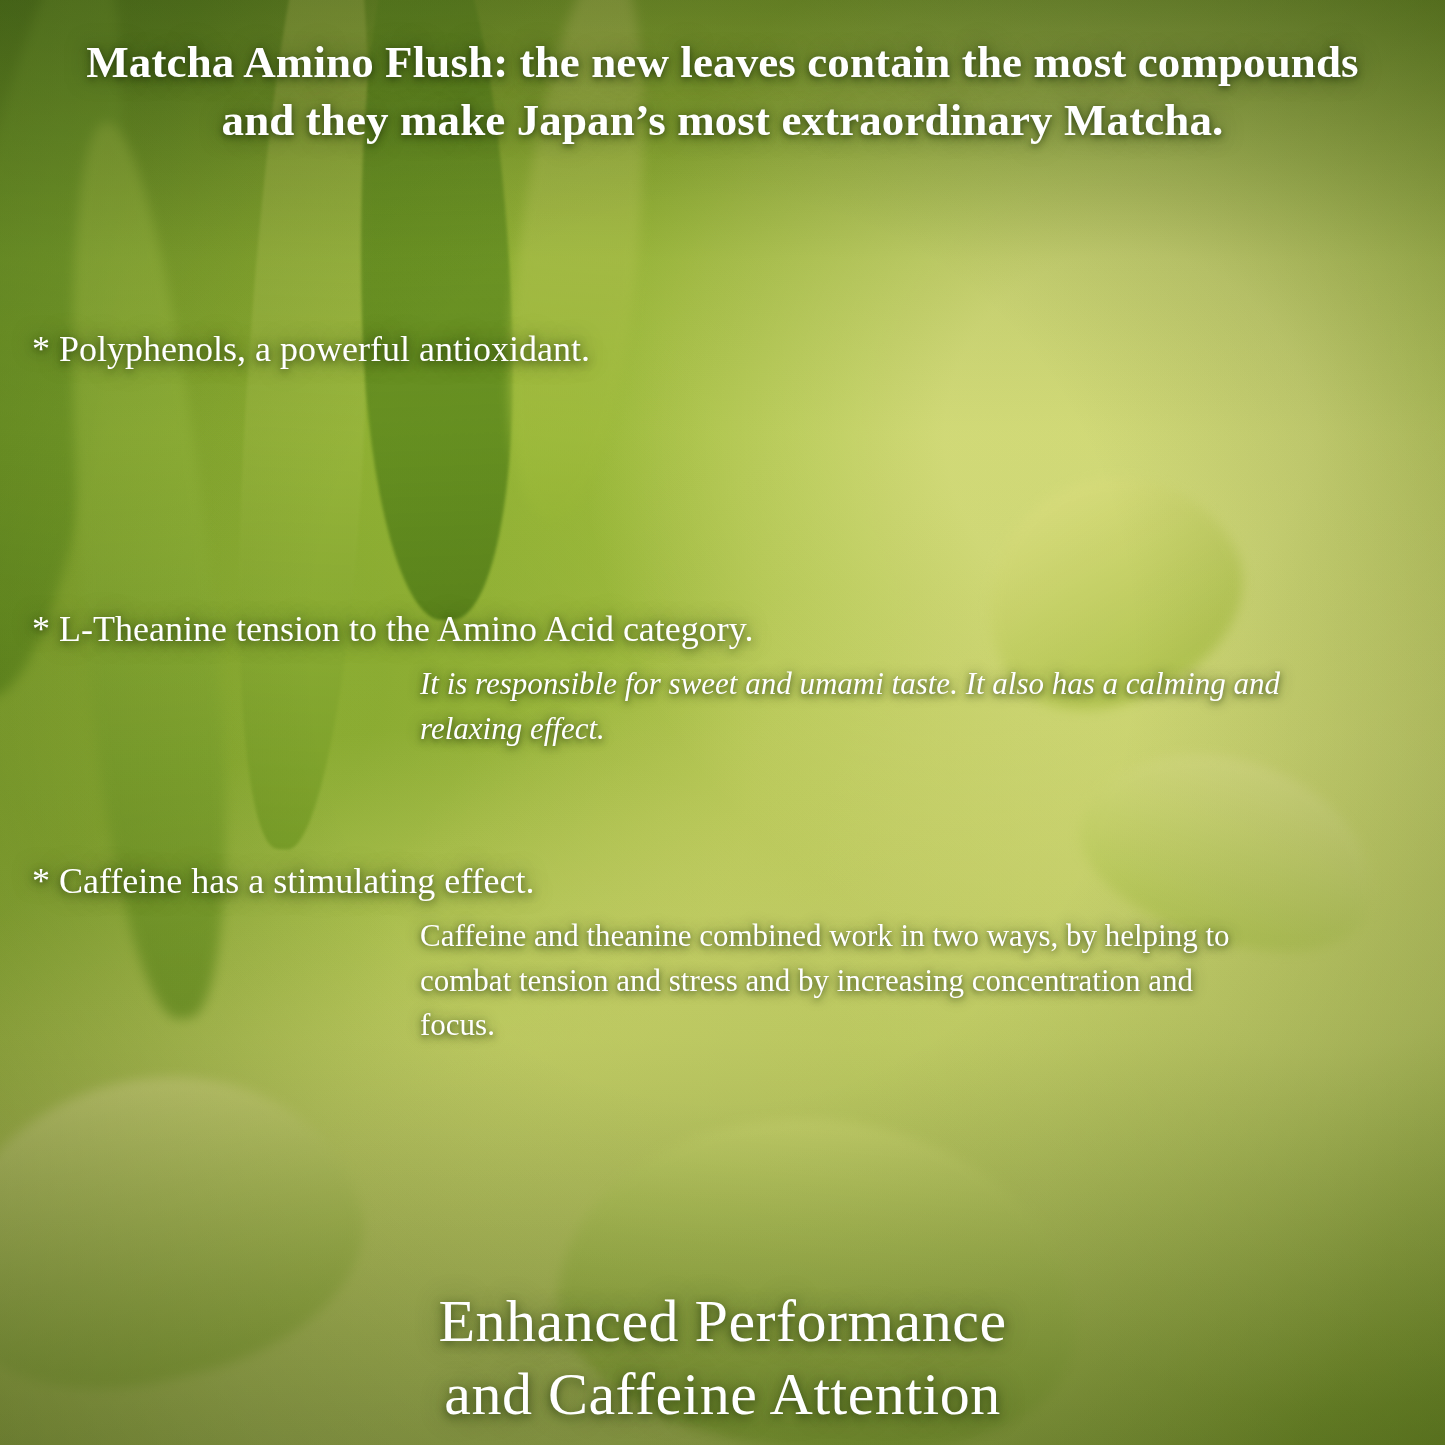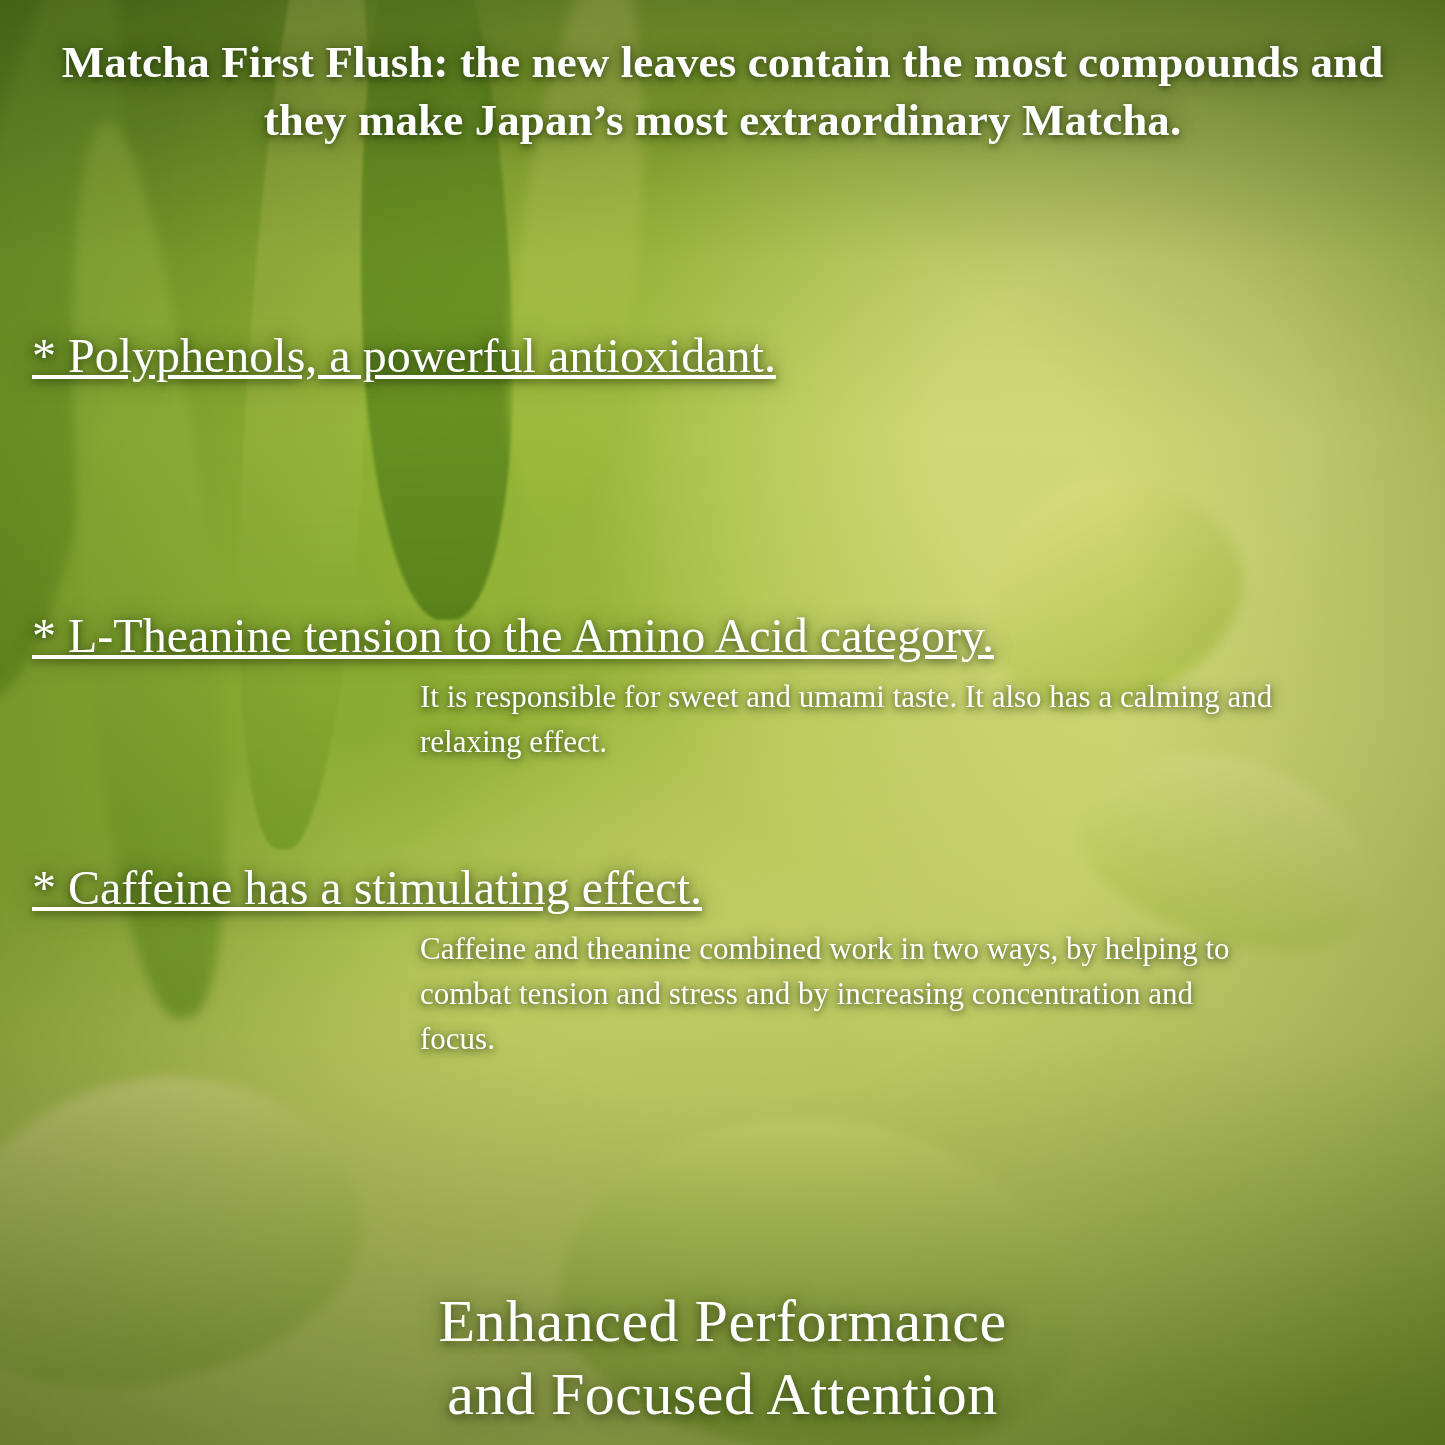--- a/index.html
+++ b/index.html
@@ -79,36 +79,35 @@
     font-size: 30px;
     text-shadow: 0 2px 6px rgba(30,50,10,0.75), 0 0 18px rgba(30,50,10,0.45);
   }
 
   .component {
     position: absolute;
     left: 0;
     right: 0;
   }
   .comp-title {
-    font-size: 48px;
+    font-size: 36px;
     line-height: 1.1;
     padding-left: 32px;
     white-space: nowrap;
     text-shadow: 0 2px 8px rgba(30,50,10,0.75), 0 0 22px rgba(30,50,10,0.5);
-    text-decoration: underline;
   }
   .comp-body {
     font-size: 31px;
     line-height: 1.45;
     padding-left: 420px;
     padding-right: 190px;
     margin-top: 12px;
     text-shadow: 0 2px 6px rgba(30,50,10,0.7), 0 0 16px rgba(30,50,10,0.45);
   }
-  .comp-2 .comp-body { padding-right: 88px; }
+  .comp-2 .comp-body { padding-right: 88px; font-style: italic; }
   .comp-3 .comp-body { }
 
   .footer {
     position: absolute;
     left: 56px;
     right: 56px;
     bottom: 14px;
     text-align: center;
     font-size: 60px;
     line-height: 1.22;
@@ -141,36 +140,36 @@
   <div class="blade" style="left:-60px; top:1080px; width:420px; height:300px; transform:rotate(-14deg);
               background:linear-gradient(180deg,#eff08e,#b9d250);"></div>
   <div class="blade" style="left:560px; top:1120px; width:520px; height:330px; transform:rotate(6deg);
               background:linear-gradient(180deg,#e6ee7e,#a9c842);"></div>
 
   <div class="softdark"></div>
   <div class="vignette"></div>
 
   <div class="content">
 
-    <div class="headline">Matcha First Flush: the new leaves contain the most compounds and they make Japan’s most extraordinary Matcha.</div>
+    <div class="headline">Matcha Amino Flush: the new leaves contain the most compounds and they make Japan’s most extraordinary Matcha.</div>
 
 
     <div class="component comp-1" style="top:330px;">
       <div class="comp-title">* Polyphenols, a powerful antioxidant.</div>
     </div>
 
     <div class="component comp-2" style="top:610px;">
       <div class="comp-title">* L-Theanine tension to the Amino Acid category.</div>
       <div class="comp-body">It is responsible for sweet and umami taste. It also has a calming and relaxing effect.</div>
     </div>
 
     <div class="component comp-3" style="top:862px;">
       <div class="comp-title">* Caffeine has a stimulating effect.</div>
       <div class="comp-body">Caffeine and theanine combined work in two ways, by helping to combat tension and stress and by increasing concentration and focus.</div>
     </div>
 
     <div class="footer">
       <span class="line">Enhanced Performance</span>
-      <span class="line">and Focused Attention</span>
+      <span class="line">and Caffeine Attention</span>
     </div>
 
   </div>
 </div>
 
 </body></html>

